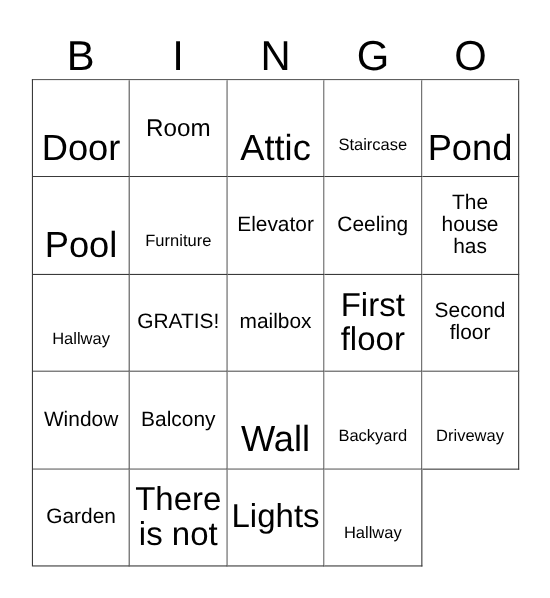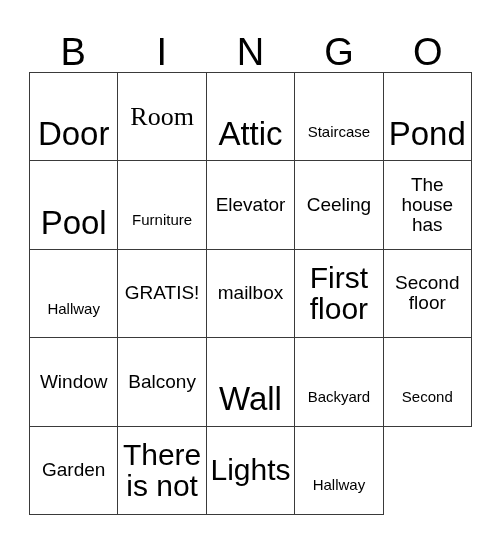--- a/index.html
+++ b/index.html
@@ -78,21 +78,21 @@
     text-align: center;
     line-height: 1.06;
     word-wrap: break-word;
     white-space: pre-line;
     color: #000000;
   }
 
   
   .t-xl  { font-size: 33px; margin-top: 36px; }
   .t-lg  { font-size: 30px; }
-  .t-md  { font-size: 26px; font-family: Liberation Serif, serif; }
+  .t-md  { font-size: 22px; }
   .t-sm  { font-size: 19px; }
   .t-xs  { font-size: 15px; margin-top: 30px; }
 </style>
 </head>
 <body>
 
 <div id="bingo-card">
 
   <div class="header-row">
       <div class="header-letter">B</div>
@@ -154,21 +154,21 @@
       <div class="cell">
         <span class="cell-text t-sm">Balcony</span>
       </div>
       <div class="cell">
         <span class="cell-text t-xl">Wall</span>
       </div>
       <div class="cell">
         <span class="cell-text t-xs">Backyard</span>
       </div>
       <div class="cell">
-        <span class="cell-text t-xs">Second</span>
+        <span class="cell-text t-xs">Driveway</span>
       </div>
       <div class="cell">
         <span class="cell-text t-sm">Garden</span>
       </div>
       <div class="cell">
         <span class="cell-text t-lg">There is not</span>
       </div>
       <div class="cell">
         <span class="cell-text t-lg">Lights</span>
       </div>

